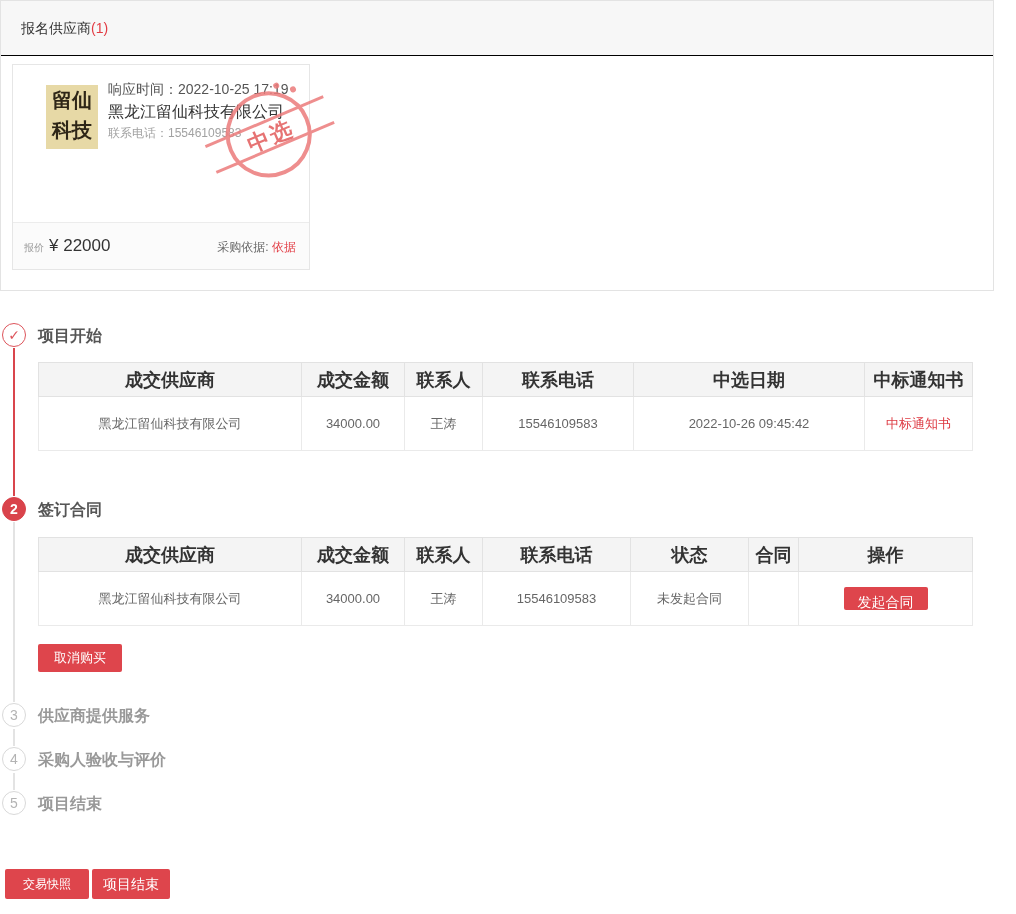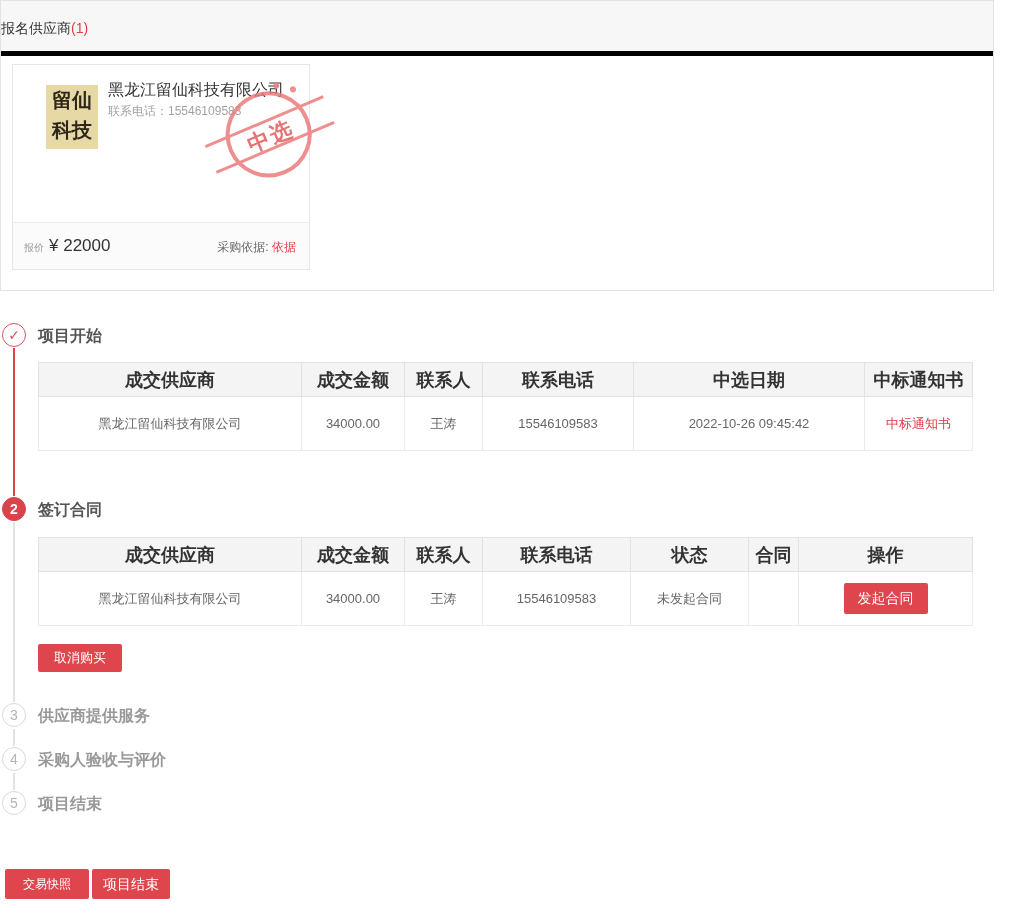--- a/index.html
+++ b/index.html
@@ -16,21 +16,22 @@
   
   .top-panel {
     position: absolute; left: 0; top: 0;
     width: 994px; height: 291px;
     border: 1px solid #e3e3e3;
     background: #fff;
   }
   .panel-header {
     height: 55px; line-height: 54px;
     background: #f7f7f7;
-    border-bottom: 5px solid #000000;
+    border-bottom: 1px solid #000000;
+    padding-left: 20px;
     font-size: 14px; color: #333;
   }
   .panel-header .count { color: #e23b43; }
 
   
   .supplier-card {
     position: absolute; left: 11px; top: 63px;
     width: 298px; height: 206px;
     border: 1px solid #e6e6e6;
     background: #fff;
@@ -146,21 +147,21 @@
   .red-link { color: #dd3a42; cursor: pointer; }
 
   
   .btn-red {
     display: inline-block;
     background: #de454c; color: #fff;
     border: none; border-radius: 2px;
     text-align: center; cursor: pointer;
     font-family: inherit;
   }
-  .btn-action { width: 84px; height: 31px; line-height: 31px; font-size: 14px; }
+  .btn-action { width: 84px; height: 23px; line-height: 31px; font-size: 14px; }
   .btn-cancel { position: absolute; left: 38px; top: 644px; width: 84px; height: 28px; line-height: 28px; font-size: 13px; }
   .btn-snapshot { position: absolute; left: 5px;  top: 869px; width: 84px; height: 30px; line-height: 30px; font-size: 12px; }
   .btn-buy-again { position: absolute; left: 92px; top: 869px; width: 78px; height: 30px; line-height: 30px; font-size: 14px; }
 </style>
 </head>
 <body>
 
 <div class="stage">
 
   <div class="top-panel">
@@ -169,20 +170,23 @@
     </div>
 
     <div class="supplier-card">
       <div class="card-body">
         <div class="supplier-logo">
           <div>留仙</div>
           <div>科技</div>
         </div>
 
         <div class="supplier-info">
+          <div class="resp-time">
+            <span>响应时间：</span><span>2022-10-25 17:19</span>
+          </div>
           <div class="company-name">黑龙江留仙科技有限公司</div>
           <div class="phone-line">
             <span>联系电话：</span><span>15546109583</span>
           </div>
         </div>
 
         <div class="stamp">
           <div class="ring"></div>
           <div class="band-top"></div>
           <div class="band-bottom"></div>

